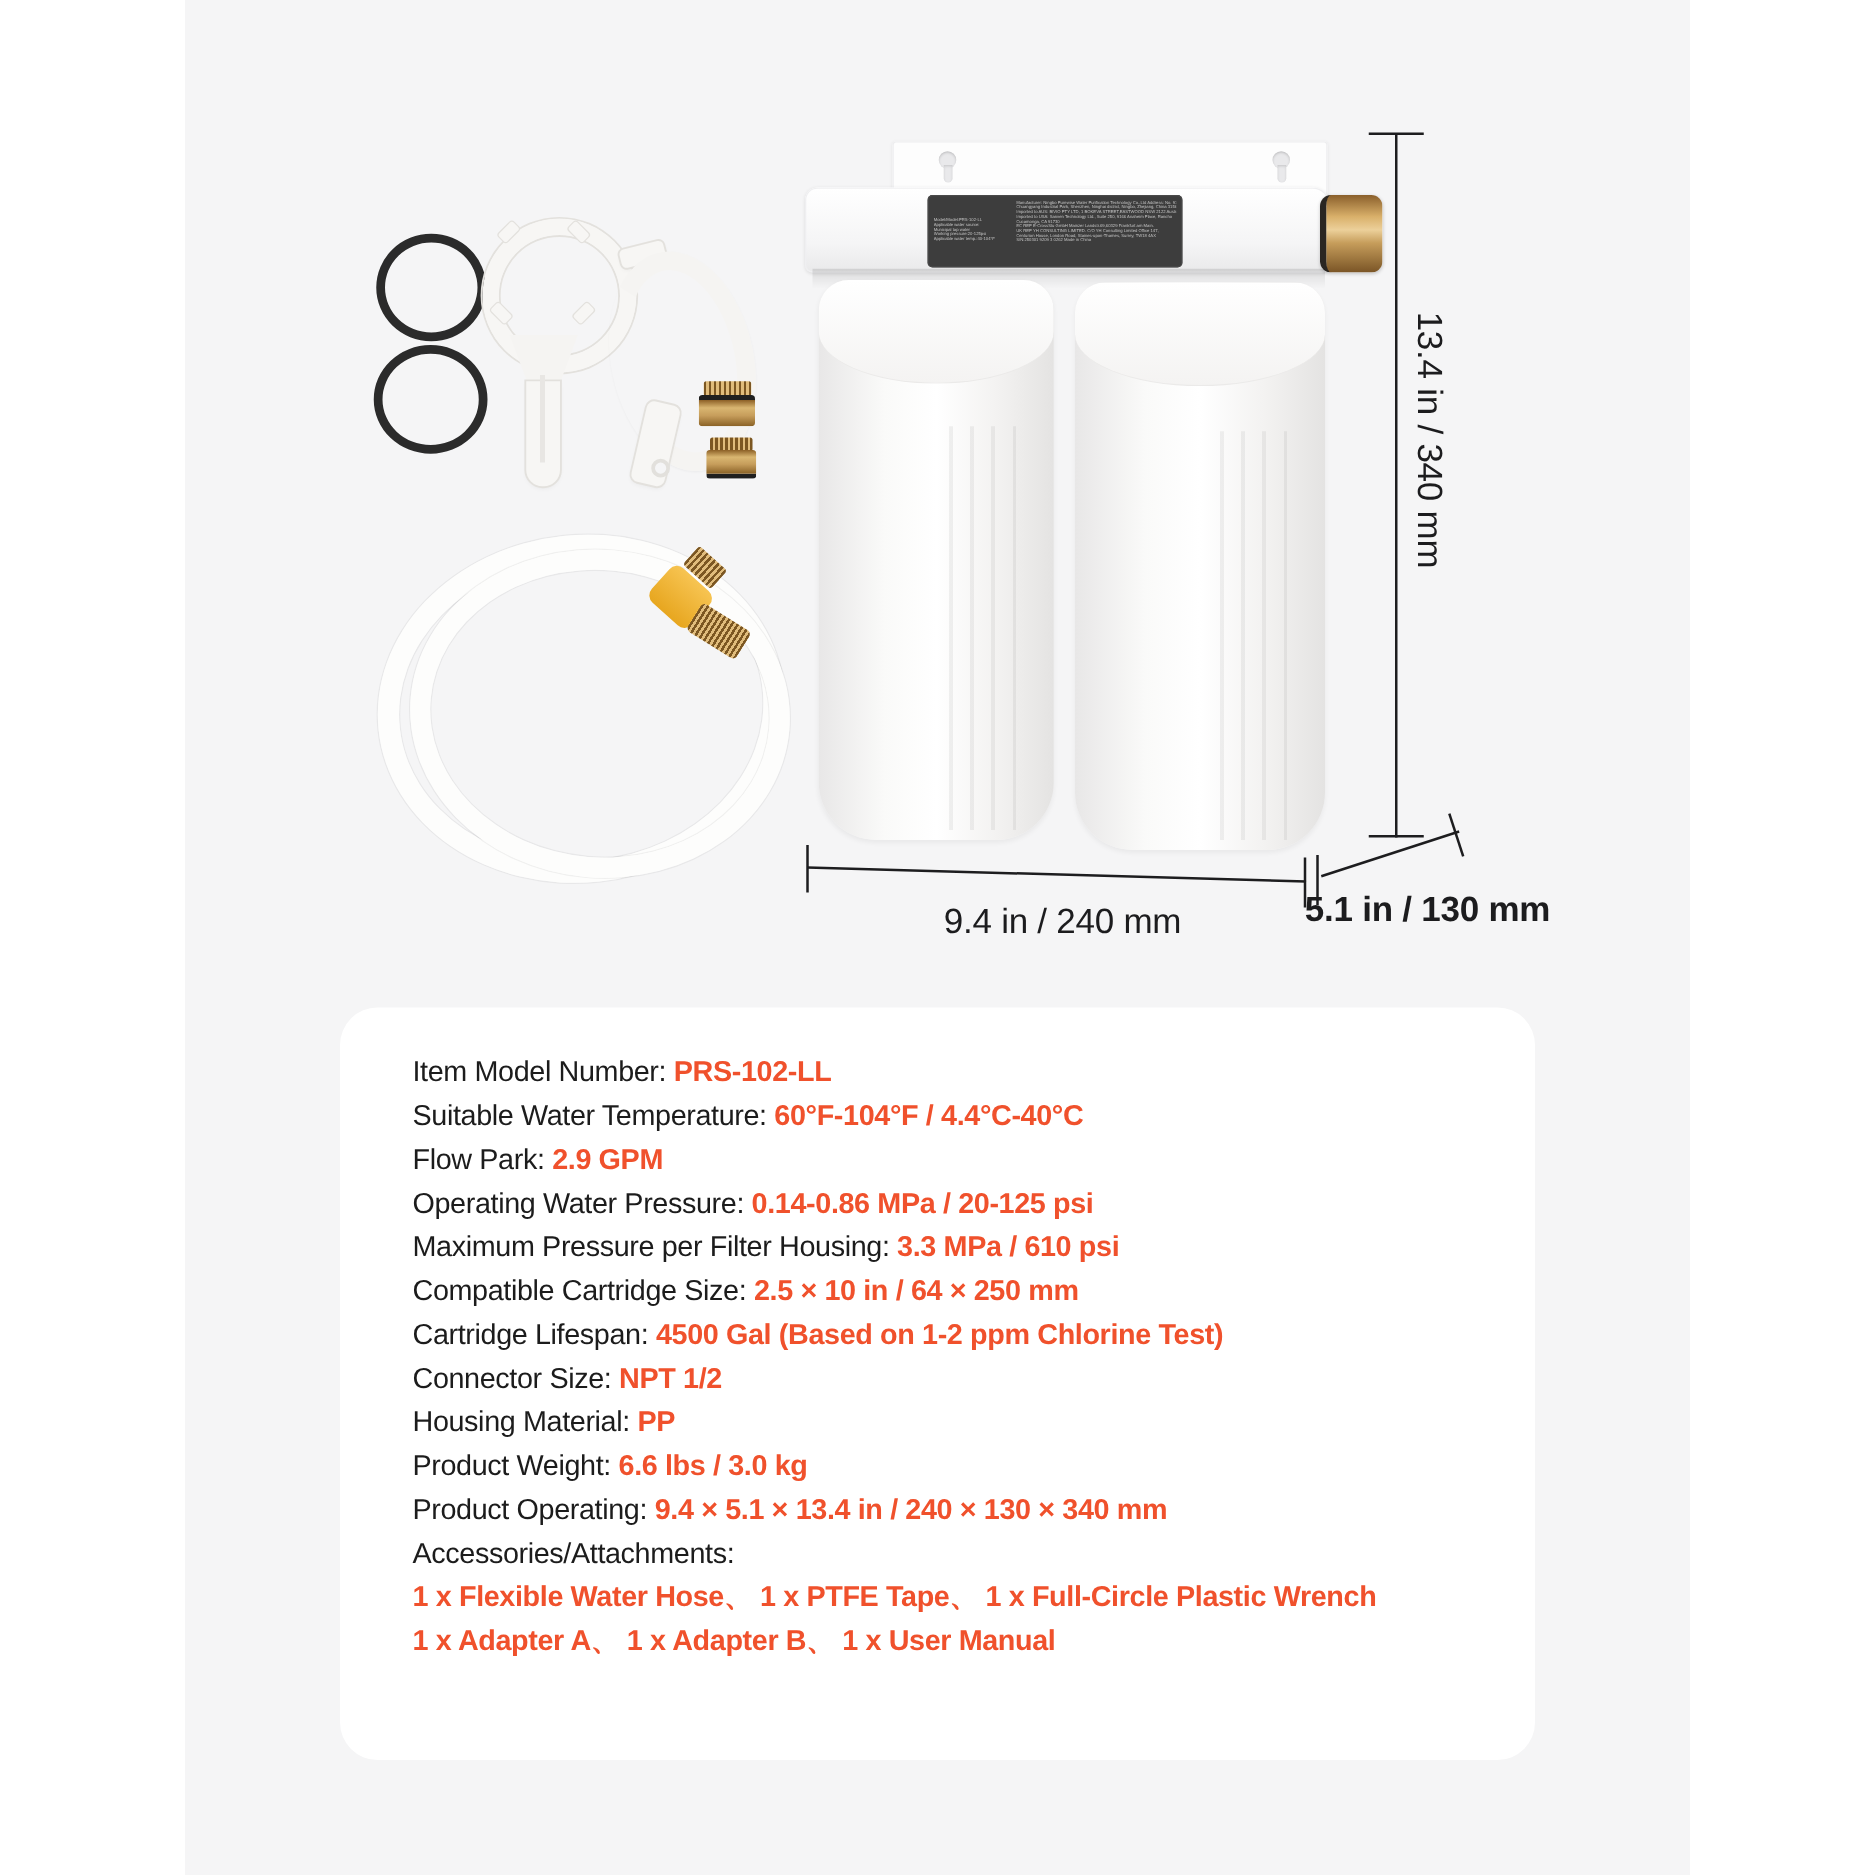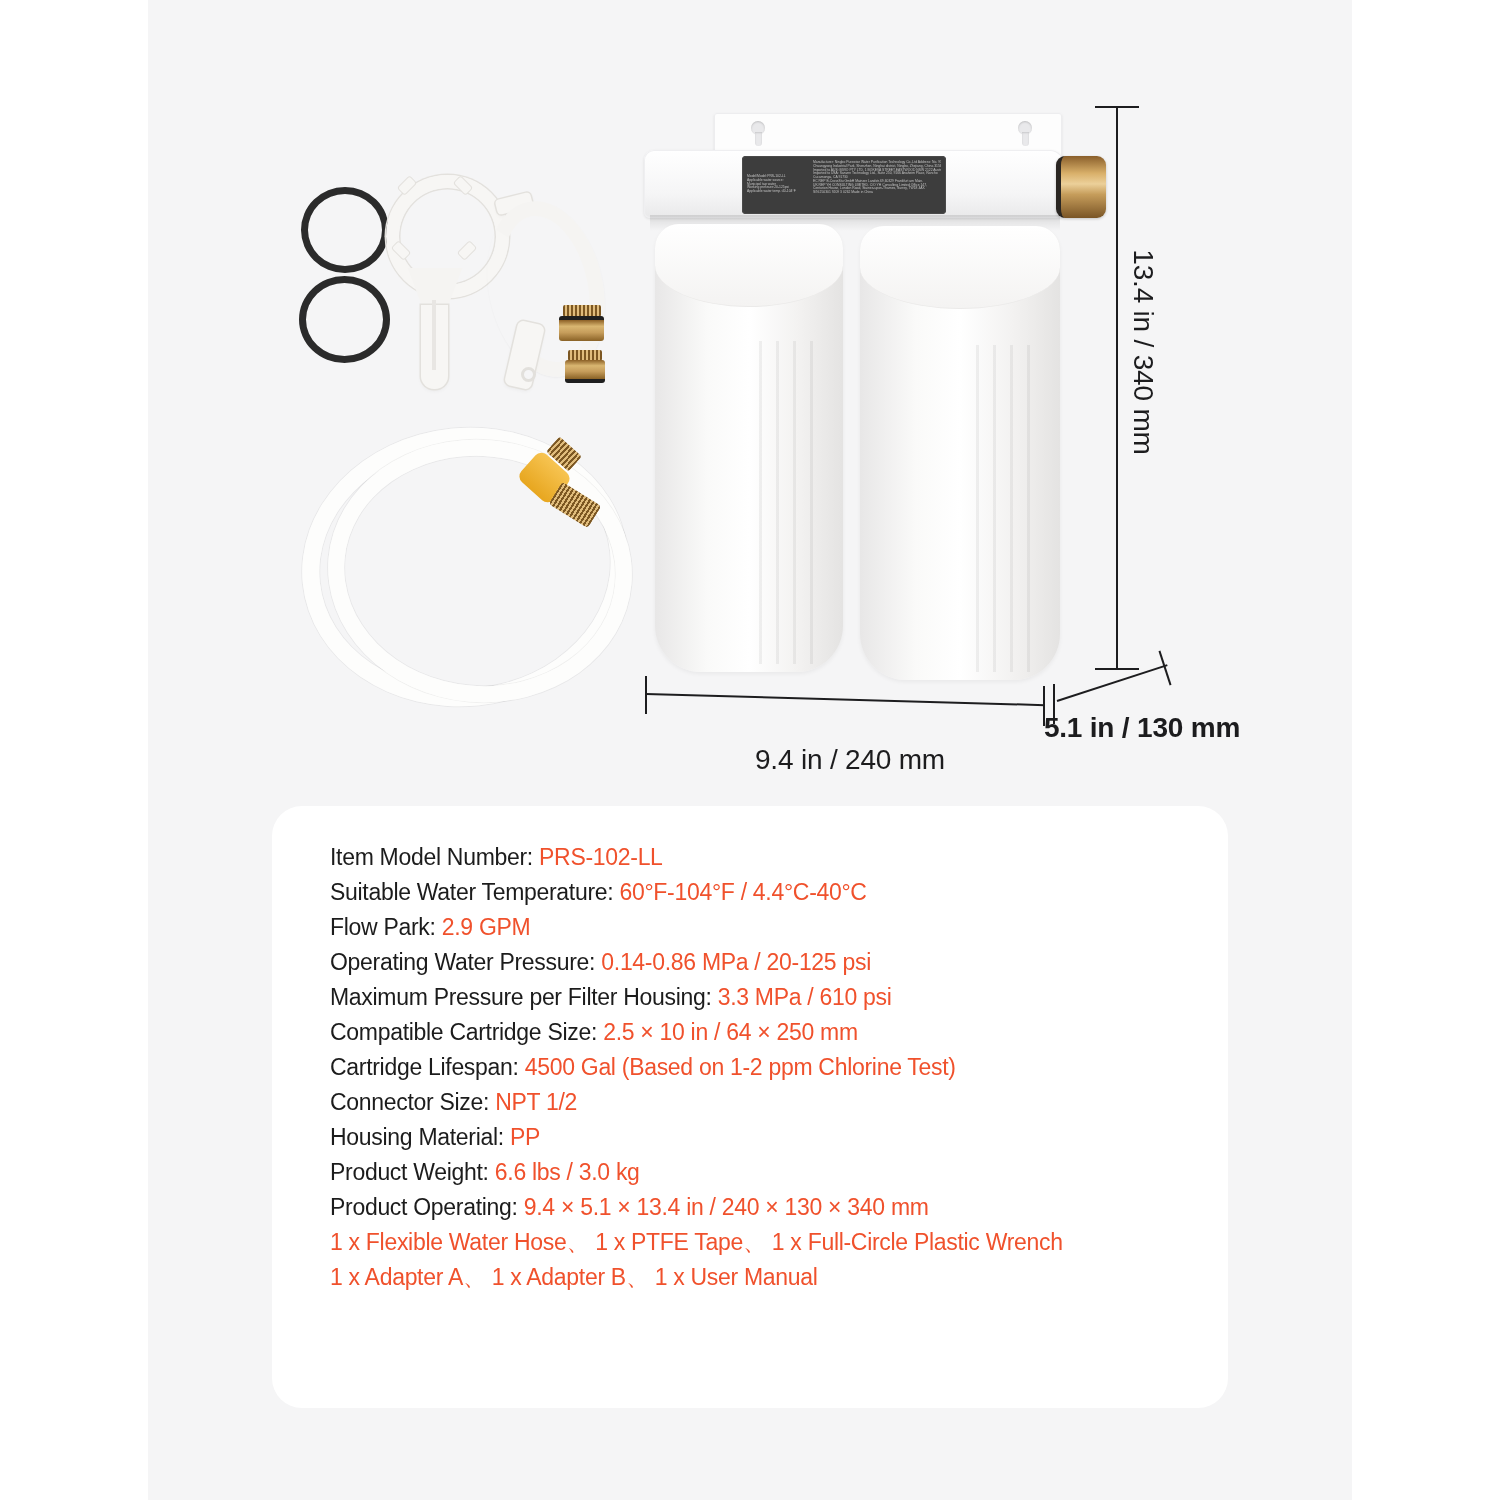--- a/index.html
+++ b/index.html
@@ -86,31 +86,31 @@
   .dim{background:#1d1d1f;}
   .dimtext{font-size:28px;color:#1c1c1e;letter-spacing:-0.2px;text-align:center;}
   #dim-v-line{left:1116px;top:107px;width:2px;height:563px;}
   #dim-v-c1{left:1095px;top:106px;width:44px;height:2px;}
   #dim-v-c2{left:1095px;top:668px;width:44px;height:2px;}
   #dim-v-label{left:993px;top:336px;width:300px;transform:rotate(90deg);}
   #dim-w-line{left:646px;top:693px;width:399px;height:2px;transform:rotate(1.6deg);transform-origin:left center;}
   #dim-w-t1{left:645px;top:676px;width:2px;height:38px;}
   #dim-w-t2{left:1043px;top:686px;width:2px;height:40px;}
   #dim-w-t3{left:1053px;top:684px;width:2px;height:40px;}
-  #dim-w-label{left:700px;top:744px;width:300px;}
+  #dim-w-label{left:700px;top:721px;width:300px;}
   #dim-d-line{left:1057px;top:700px;width:116px;height:2px;transform:rotate(-18deg);transform-origin:left center;}
   #dim-d-t1{left:1164px;top:650px;width:2px;height:36px;transform:rotate(-18deg);}
   #dim-d-label{left:1022px;top:712px;width:240px;font-weight:bold;}
 
   
   #panel{left:272px;top:806px;width:956px;height:602px;background:#ffffff;border-radius:30px;
          padding:34px 40px 0 58px;box-sizing:border-box;}
   .row{height:35px;line-height:35px;font-size:23px;letter-spacing:-0.3px;white-space:pre;}
   .row .k{color:#1c1c1c;}
-  .row .v{color:var(--accent,#f0512c);font-weight:normal;}
+  .row .v{color:var(--accent,#f0512c);font-weight:bold;}
 </style>
 </head>
 <body>
 
 <div id="canvas">
   <div class="abs band"></div>
 
   <div class="abs oring" id="oring1"></div>
   <div class="abs oring" id="oring2"></div>
 
@@ -214,16 +214,17 @@
     <div class="row"><span class="k">Suitable Water Temperature: </span><span class="v">60°F-104°F / 4.4°C-40°C</span></div>
     <div class="row"><span class="k">Flow Park: </span><span class="v">2.9 GPM</span></div>
     <div class="row"><span class="k">Operating Water Pressure: </span><span class="v">0.14-0.86 MPa / 20-125 psi</span></div>
     <div class="row"><span class="k">Maximum Pressure per Filter Housing: </span><span class="v">3.3 MPa / 610 psi</span></div>
     <div class="row"><span class="k">Compatible Cartridge Size: </span><span class="v">2.5 × 10 in / 64 × 250 mm</span></div>
     <div class="row"><span class="k">Cartridge Lifespan: </span><span class="v">4500 Gal (Based on 1-2 ppm Chlorine Test)</span></div>
     <div class="row"><span class="k">Connector Size: </span><span class="v">NPT 1/2</span></div>
     <div class="row"><span class="k">Housing Material: </span><span class="v">PP</span></div>
     <div class="row"><span class="k">Product Weight: </span><span class="v">6.6 lbs / 3.0 kg</span></div>
     <div class="row"><span class="k">Product Operating: </span><span class="v">9.4 × 5.1 × 13.4 in / 240 × 130 × 340 mm</span></div>
+    <div class="row"><span class="k">Accessories/Attachments:</span><span class="v"></span></div>
     <div class="row"><span class="k"></span><span class="v">1 x Flexible Water Hose、 1 x PTFE Tape、 1 x Full-Circle Plastic Wrench</span></div>
     <div class="row"><span class="k"></span><span class="v">1 x Adapter A、 1 x Adapter B、 1 x User Manual</span></div>
   </div>
 </div>
 
 </body></html>

